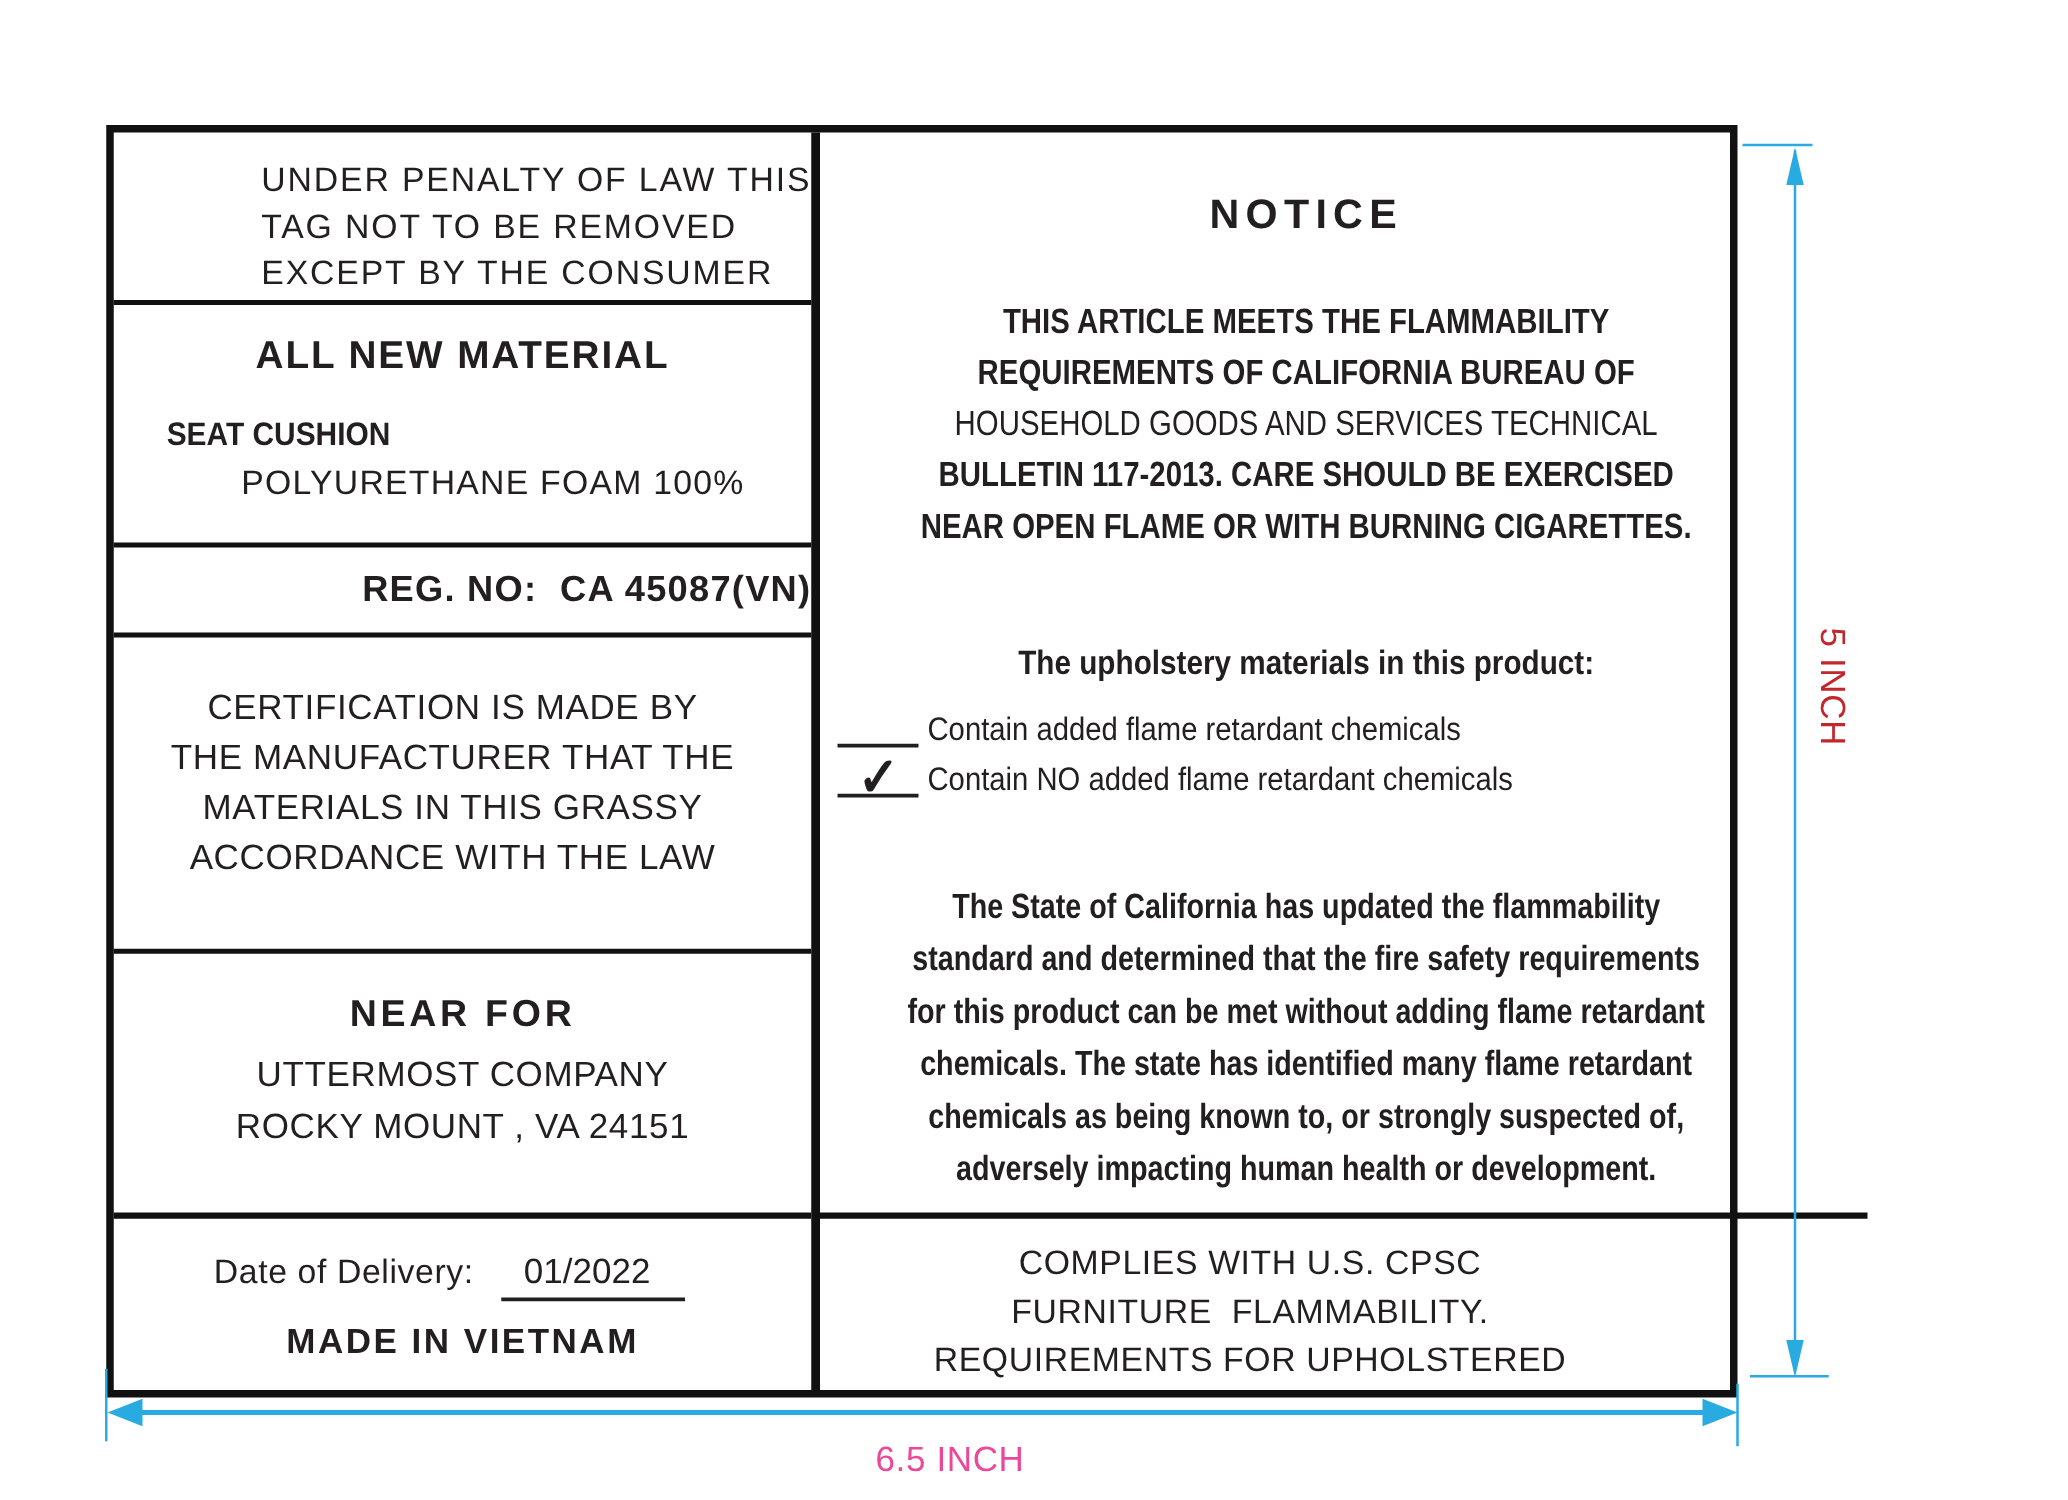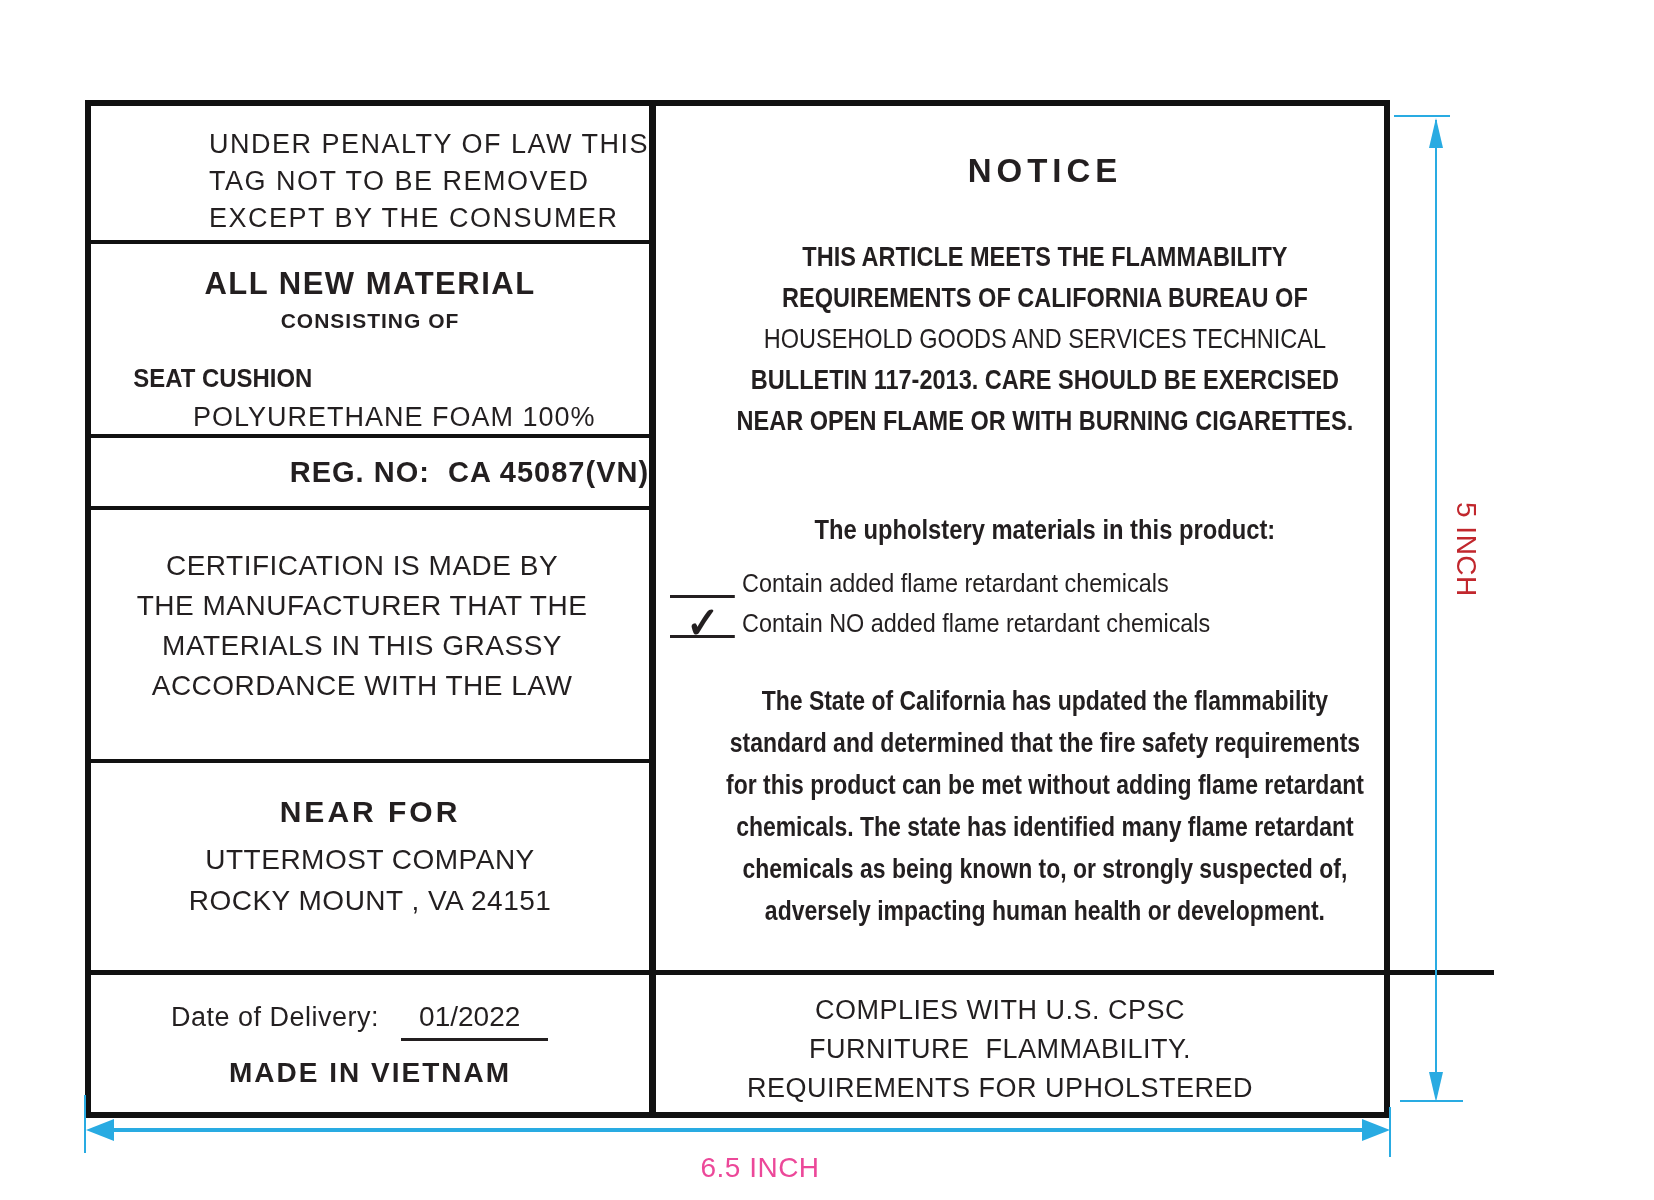--- a/index.html
+++ b/index.html
@@ -56,21 +56,21 @@
   .notice { text-align:center; font-weight:bold; font-size:33px; letter-spacing:5px; margin-top:46px; }
   .p1 { margin-top:46px; text-align:center; }
   .p1 .line { font-weight:bold; font-size:28px; line-height:41px; transform:scaleX(.84); transform-origin:50% 50%; }
   .p1 .light { font-weight:400; }
   .uph-head { text-align:center; font-weight:bold; font-size:27px; margin-top:74px; transform:scaleX(.88); transform-origin:50% 50%; }
   .opts { margin-top:12px; margin-left:14px; }
   .opt { height:40px; display:flex; align-items:flex-end; transform:scaleX(.9); transform-origin:0 50%; }
   .opt-blank { position:relative; display:inline-block; width:72px; height:100%; border-bottom:3px solid #231f20; margin-right:8px; }
   .check-icon { position:absolute; left:18px; bottom:-10px; font-size:44px; font-weight:bold; line-height:1; }
   .opt-text { font-size:26px; line-height:30px; white-space:pre; }
-  .p2 { margin-top:42px; text-align:center; }
+  .p2 { margin-top:66px; text-align:center; }
   .p2 .line { font-weight:bold; font-size:28px; line-height:42px; transform:scaleX(.82); transform-origin:50% 50%; }
 
   
   .dim { position:absolute; background:#29abe2; }
   .vline  { left:1435px; top:120px; width:2px; height:962px; }
   .vtick-top { left:1394px; top:115px; width:56px; height:2px; }
   .vtick-bot { left:1400px; top:1100px; width:63px; height:2px; }
   .varrow-up { position:absolute; left:1429px; top:118px; width:0; height:0;
     border-left:7px solid transparent; border-right:7px solid transparent; border-bottom:30px solid #29abe2; }
   .varrow-down { position:absolute; left:1429px; top:1072px; width:0; height:0;
@@ -98,21 +98,20 @@
     <div class="col-left">
 
       <section class="row r1">
         <div class="line">UNDER PENALTY OF LAW THIS</div>
         <div class="line">TAG NOT TO BE REMOVED</div>
         <div class="line">EXCEPT BY THE CONSUMER</div>
       </section>
 
       <section class="row r2">
         <div class="anm line">ALL NEW MATERIAL</div>
-        <div class="cof line">CONSISTING OF</div>
         <div class="seat line">SEAT CUSHION</div>
         <div class="poly line">POLYURETHANE FOAM 100%</div>
       </section>
 
       <section class="row r3">
         <div class="reg line">REG. NO:  CA 45087(VN)</div>
       </section>
 
       <section class="row r4">
         <div class="line">CERTIFICATION IS MADE BY</div>

